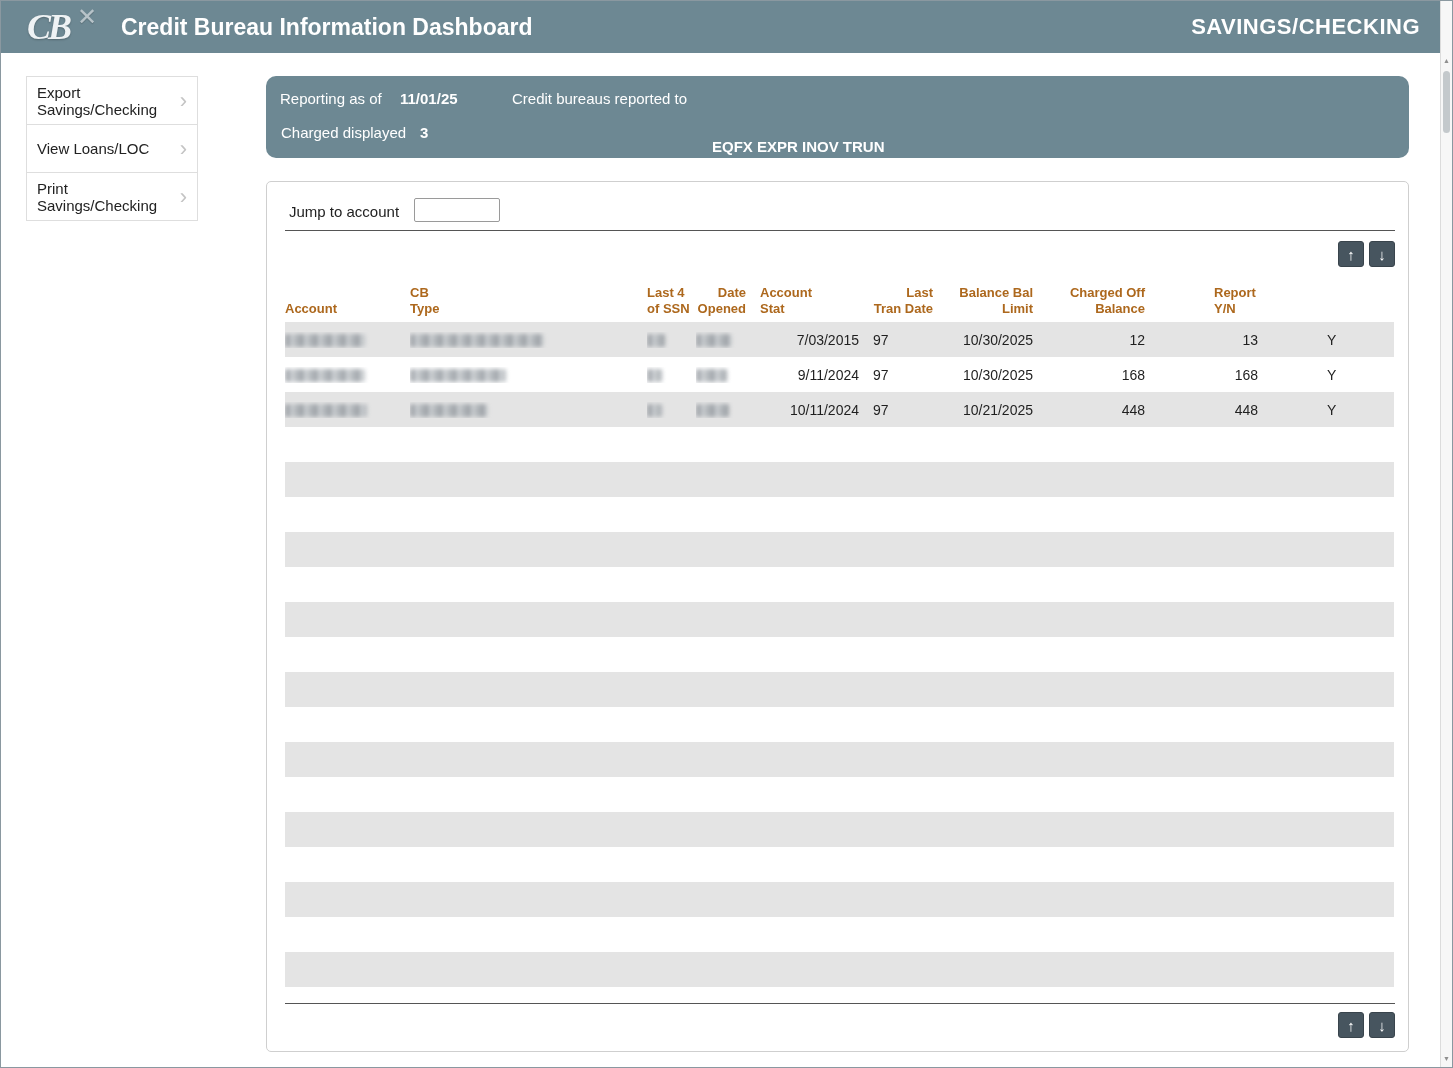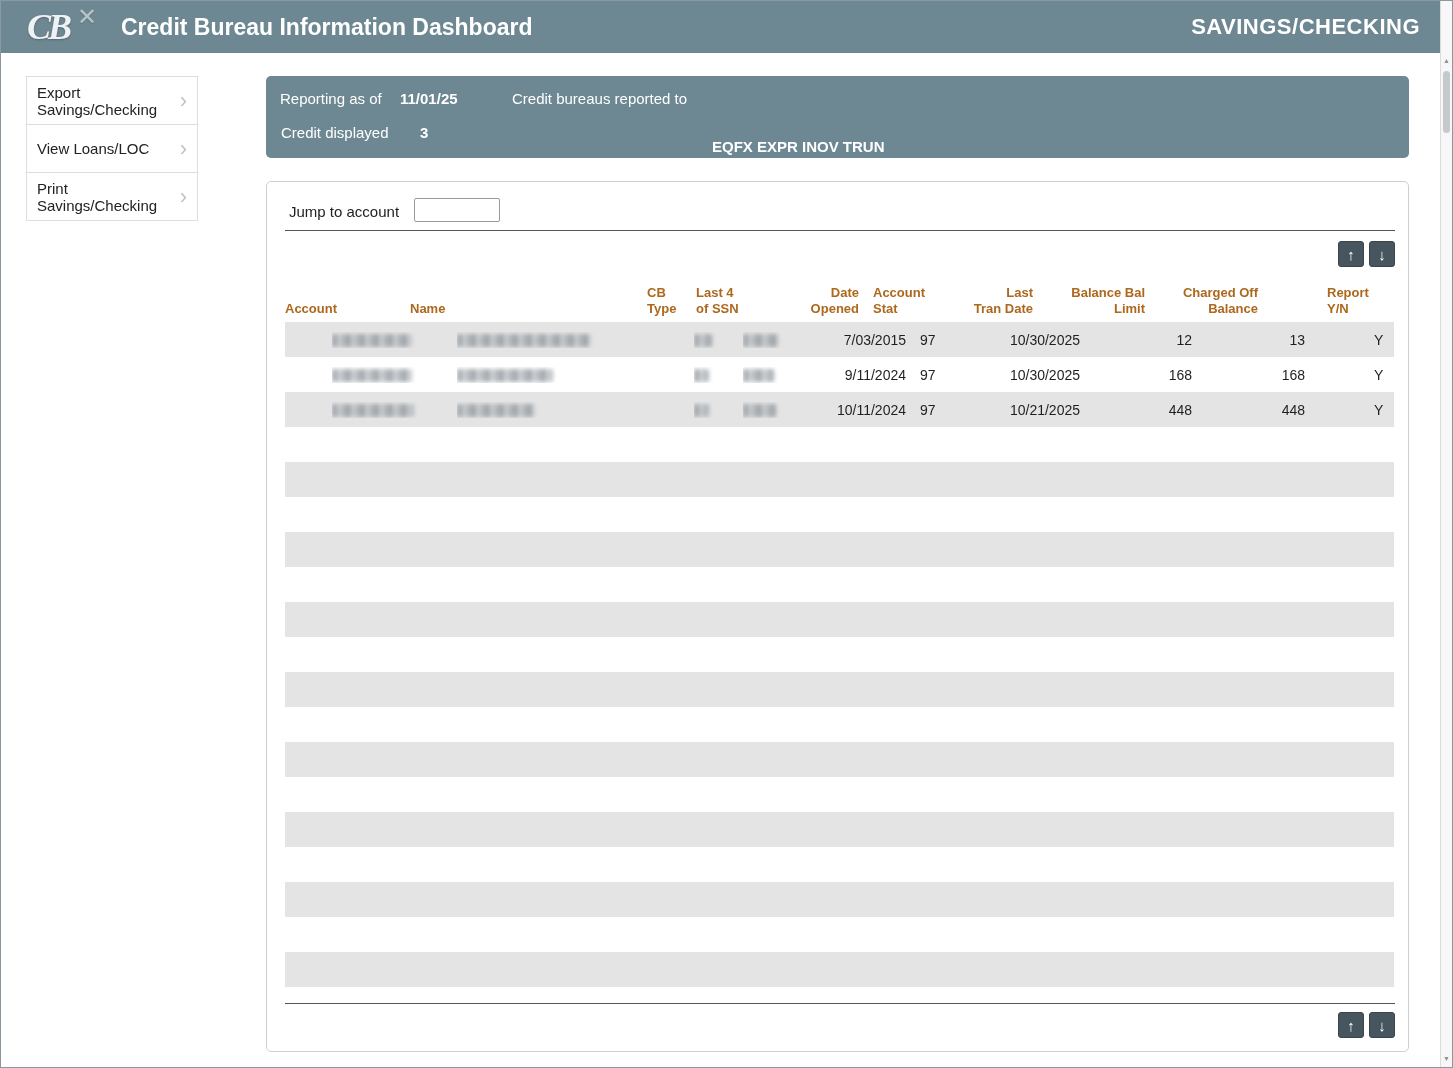--- a/index.html
+++ b/index.html
@@ -40,21 +40,21 @@
     height: 49px; background: #ffffff; border: 1px solid #dedede; margin-top: -1px;
     display: flex; align-items: center; padding: 0 10px;
     font-size: 15px; color: #222; cursor: pointer;
   }
   .side-item:first-child { margin-top: 0; }
   .side-item .chev { margin-left: auto; color: #c4c4c4; font-size: 22px; line-height: 1; }
 
   
   .info-bar {
     position: absolute; left: 265px; top: 75px; width: 1143px; height: 82px;
-    background: #6d8893; border-radius: 5px; color: #ffffff; font-size: 15px;
+    background: #6d8893; border-radius: 10px; color: #ffffff; font-size: 15px;
   }
   .info-bar span { position: absolute; white-space: nowrap; line-height: 16px; }
   .ib-rep-label   { left: 14px;  top: 15px; }
   .ib-rep-value   { left: 134px; top: 15px; font-weight: 700; }
   .ib-bur-label   { left: 246px; top: 15px; }
   .ib-bur-value   { left: 446px; top: 15px; font-weight: 700; margin-top: 48px; }
   .ib-rec-label   { left: 15px;  top: 49px; }
   .ib-rec-value   { left: 154px; top: 49px; font-weight: 700; }
 
   
@@ -85,21 +85,21 @@
   
   .tgrid {
     display: grid;
     grid-template-columns: 125px 237px 49px 50px 113px 74px 100px 112px 113px 136px;
   }
   .thead { position: absolute; left: 18px; top: 103px; width: 1109px; }
   .hcell { color: #ad681d; font-size: 13px; font-weight: 700; }
   .hl { height: 16px; line-height: 16px; white-space: nowrap; }
 
   .tbody { position: absolute; left: 18px; top: 140px; width: 1109px; }
-  .trow { height: 35px; align-items: center; font-size: 14px; cursor: pointer; padding-left: 47px; }
+  .trow { height: 35px; align-items: center; font-size: 14px; cursor: pointer; }
   .trow.gray { background: #e4e4e4; }
   .cell { white-space: nowrap; overflow: hidden; }
 
   .c-date, .c-tran, .c-neg, .c-chg { text-align: right; }
   .c-stat { padding-left: 14px; }
   .c-rep  { padding-left: 69px; }
   .hcell.c-stat { padding-left: 14px; }
   .hcell.c-rep  { padding-left: 69px; }
 
   .blur {
@@ -152,21 +152,21 @@
     <span>Print Savings/Checking</span>
     <span class="chev">›</span>
   </div>
 </nav>
 
 <section class="info-bar">
   <span class="ib-rep-label">Reporting as of</span>
   <span class="ib-rep-value">11/01/25</span>
   <span class="ib-bur-label">Credit bureaus reported to</span>
   <span class="ib-bur-value">EQFX EXPR INOV TRUN</span>
-  <span class="ib-rec-label">Credit displayed</span>
+  <span class="ib-rec-label">Charged displayed</span>
   <span class="ib-rec-value">3</span>
 </section>
 
 <section class="panel">
 
   <label class="jump-label">Jump to account</label>
   <input class="jump-input" type="text" value="" style="">
 
   <div class="divider top"></div>
 
@@ -176,24 +176,20 @@
     </button>
     <button class="btn-nav">
       <span>↓</span>
     </button>
   </div>
 
   <div class="thead tgrid">
     <div class="hcell c-account">
       <div class="hl"></div>
         <div class="hl">Account</div>
-    </div>
-    <div class="hcell c-name">
-      <div class="hl"></div>
-        <div class="hl">Name</div>
     </div>
     <div class="hcell c-cb">
       <div class="hl">CB</div>
         <div class="hl">Type</div>
     </div>
     <div class="hcell c-ssn">
       <div class="hl">Last 4</div>
         <div class="hl">of SSN</div>
     </div>
     <div class="hcell c-date">

